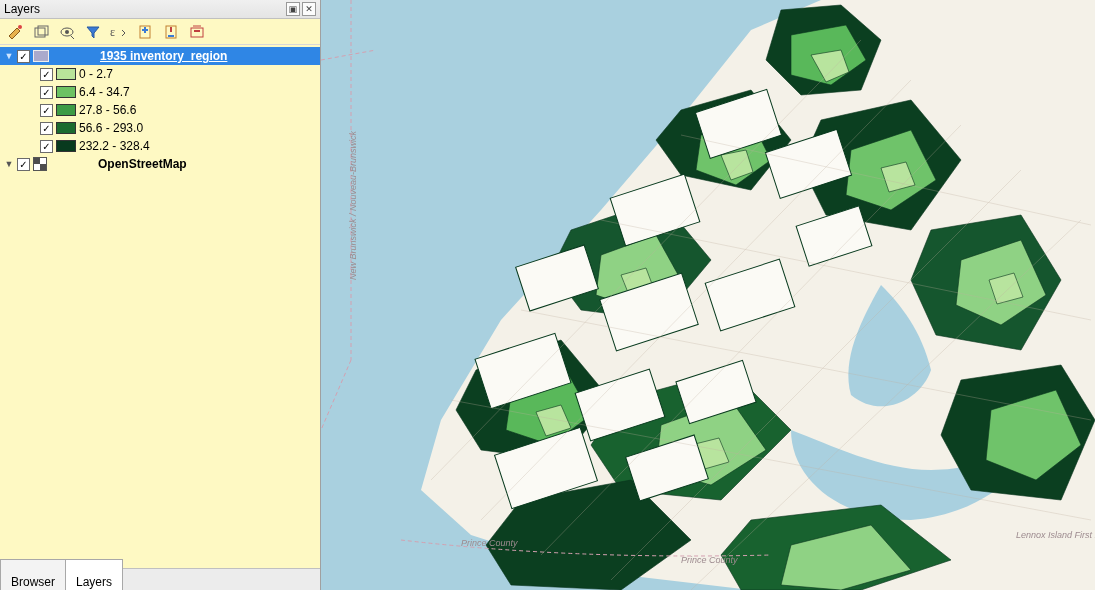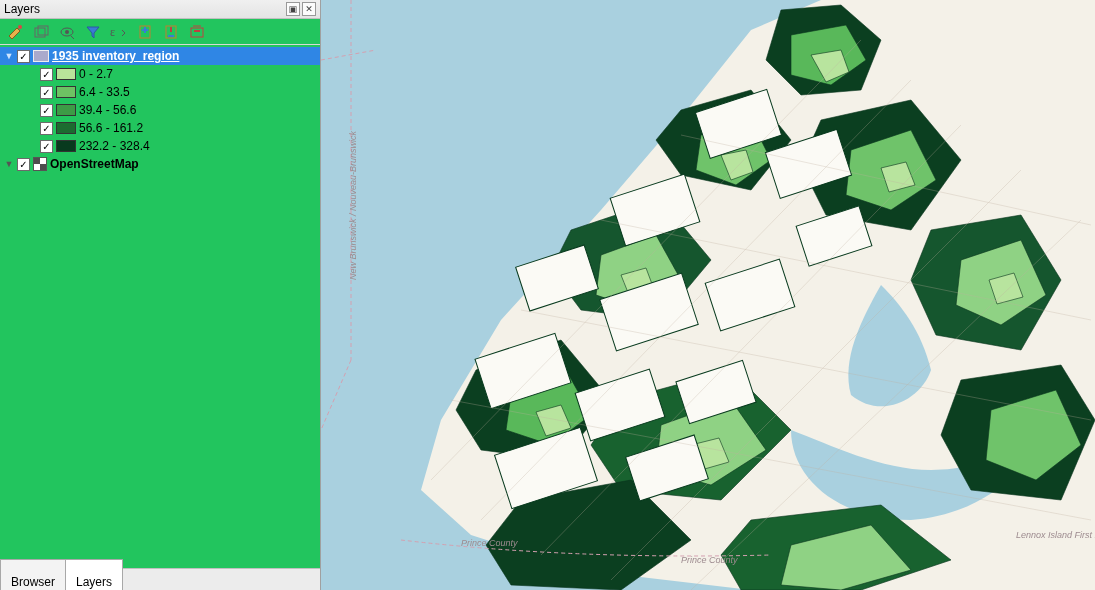--- a/index.html
+++ b/index.html
@@ -12,21 +12,21 @@
     height: 590px;
     display: flex;
     overflow: hidden;
   }
   .panel {
     width: 321px;
     height: 590px;
     border-right: 1px solid #a0a0a0;
     display: flex;
     flex-direction: column;
-    background: #22c55e;
+    background: #fef9c3;
   }
   .panel-titlebar {
     height: 19px;
     background: linear-gradient(#f0f0f0,#e4e4e4);
     border-bottom: 1px solid #c0c0c0;
     display: flex;
     align-items: center;
     padding: 0 4px;
     font-size: 12px;
   }
@@ -97,21 +97,21 @@
     width: 14px; height: 14px;
     display: grid;
     grid-template-columns: 1fr 1fr;
     grid-template-rows: 1fr 1fr;
     border: 1px solid #555;
   }
   .raster-icon div:nth-child(1){background:#4d4d4d;}
   .raster-icon div:nth-child(2){background:#fff;}
   .raster-icon div:nth-child(3){background:#fff;}
   .raster-icon div:nth-child(4){background:#4d4d4d;}
-  .bold { font-weight: 700; }
+  .bold { font-weight: 700; margin-left: 48px; }
   .indent-class { padding-left: 40px; }
   .bottom-tabs {
     height: 22px;
     display: flex;
     border-top: 1px solid #c0c0c0;
     background: #ececec;
     align-items: flex-end;
   }
   .btab {
     padding: 15px 10px;
@@ -212,31 +212,31 @@
       <span class="layer-name bold">1935 inventory_region</span>
     </div>
     <div class="row indent-class">
       <span class="cb">✓</span>
       <span class="sw" style="background:#b9e49a"></span>
       <span>0 - 2.7</span>
     </div>
     <div class="row indent-class">
       <span class="cb">✓</span>
       <span class="sw" style="background:#6dc263"></span>
-      <span>6.4 - 33.5</span>
+      <span>6.4 - 34.7</span>
     </div>
     <div class="row indent-class">
       <span class="cb">✓</span>
       <span class="sw" style="background:#3d9b46"></span>
-      <span>39.4 - 56.6</span>
+      <span>27.8 - 56.6</span>
     </div>
     <div class="row indent-class">
       <span class="cb">✓</span>
       <span class="sw" style="background:#1c6b30"></span>
-      <span>56.6 - 161.2</span>
+      <span>56.6 - 293.0</span>
     </div>
     <div class="row indent-class">
       <span class="cb">✓</span>
       <span class="sw" style="background:#083a1e"></span>
       <span>232.2 - 328.4</span>
     </div>
 
     <div class="row">
       <span class="tri">▼</span>
       <span class="cb">✓</span>

